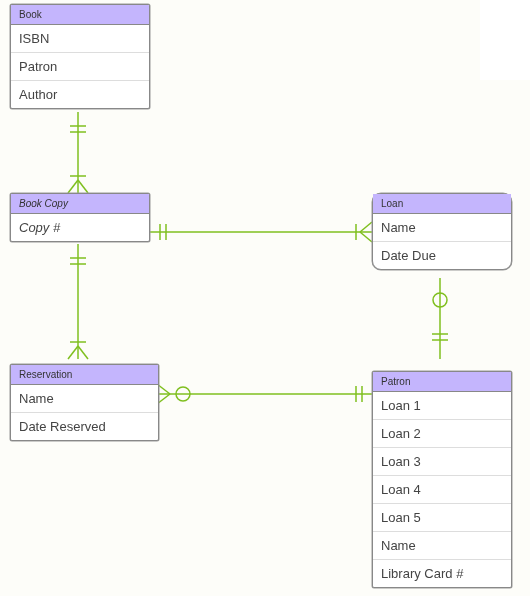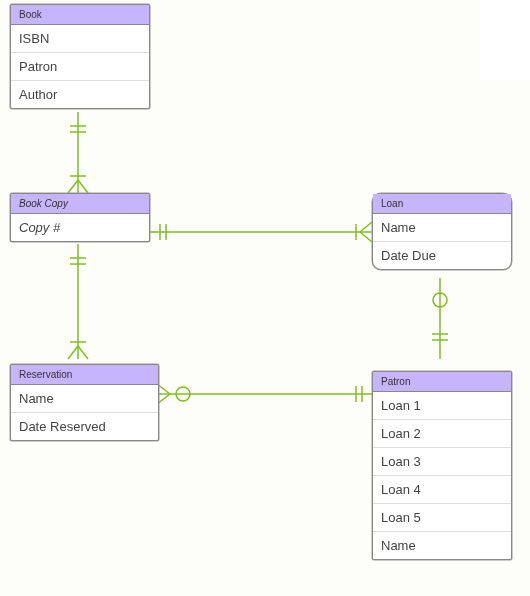--- a/index.html
+++ b/index.html
@@ -143,14 +143,15 @@
 
 <div class="entity" style="left:372px; top:359px; width:138px;margin-top:12px;">
   <div class="title">Patron</div>
   <div class="attrs">
     <div class="attr">Loan 1</div>
     <div class="attr">Loan 2</div>
     <div class="attr">Loan 3</div>
     <div class="attr">Loan 4</div>
     <div class="attr">Loan 5</div>
     <div class="attr">Name</div>
+    <div class="attr">Library Card #</div>
   </div>
 </div>
 
 </body></html>

